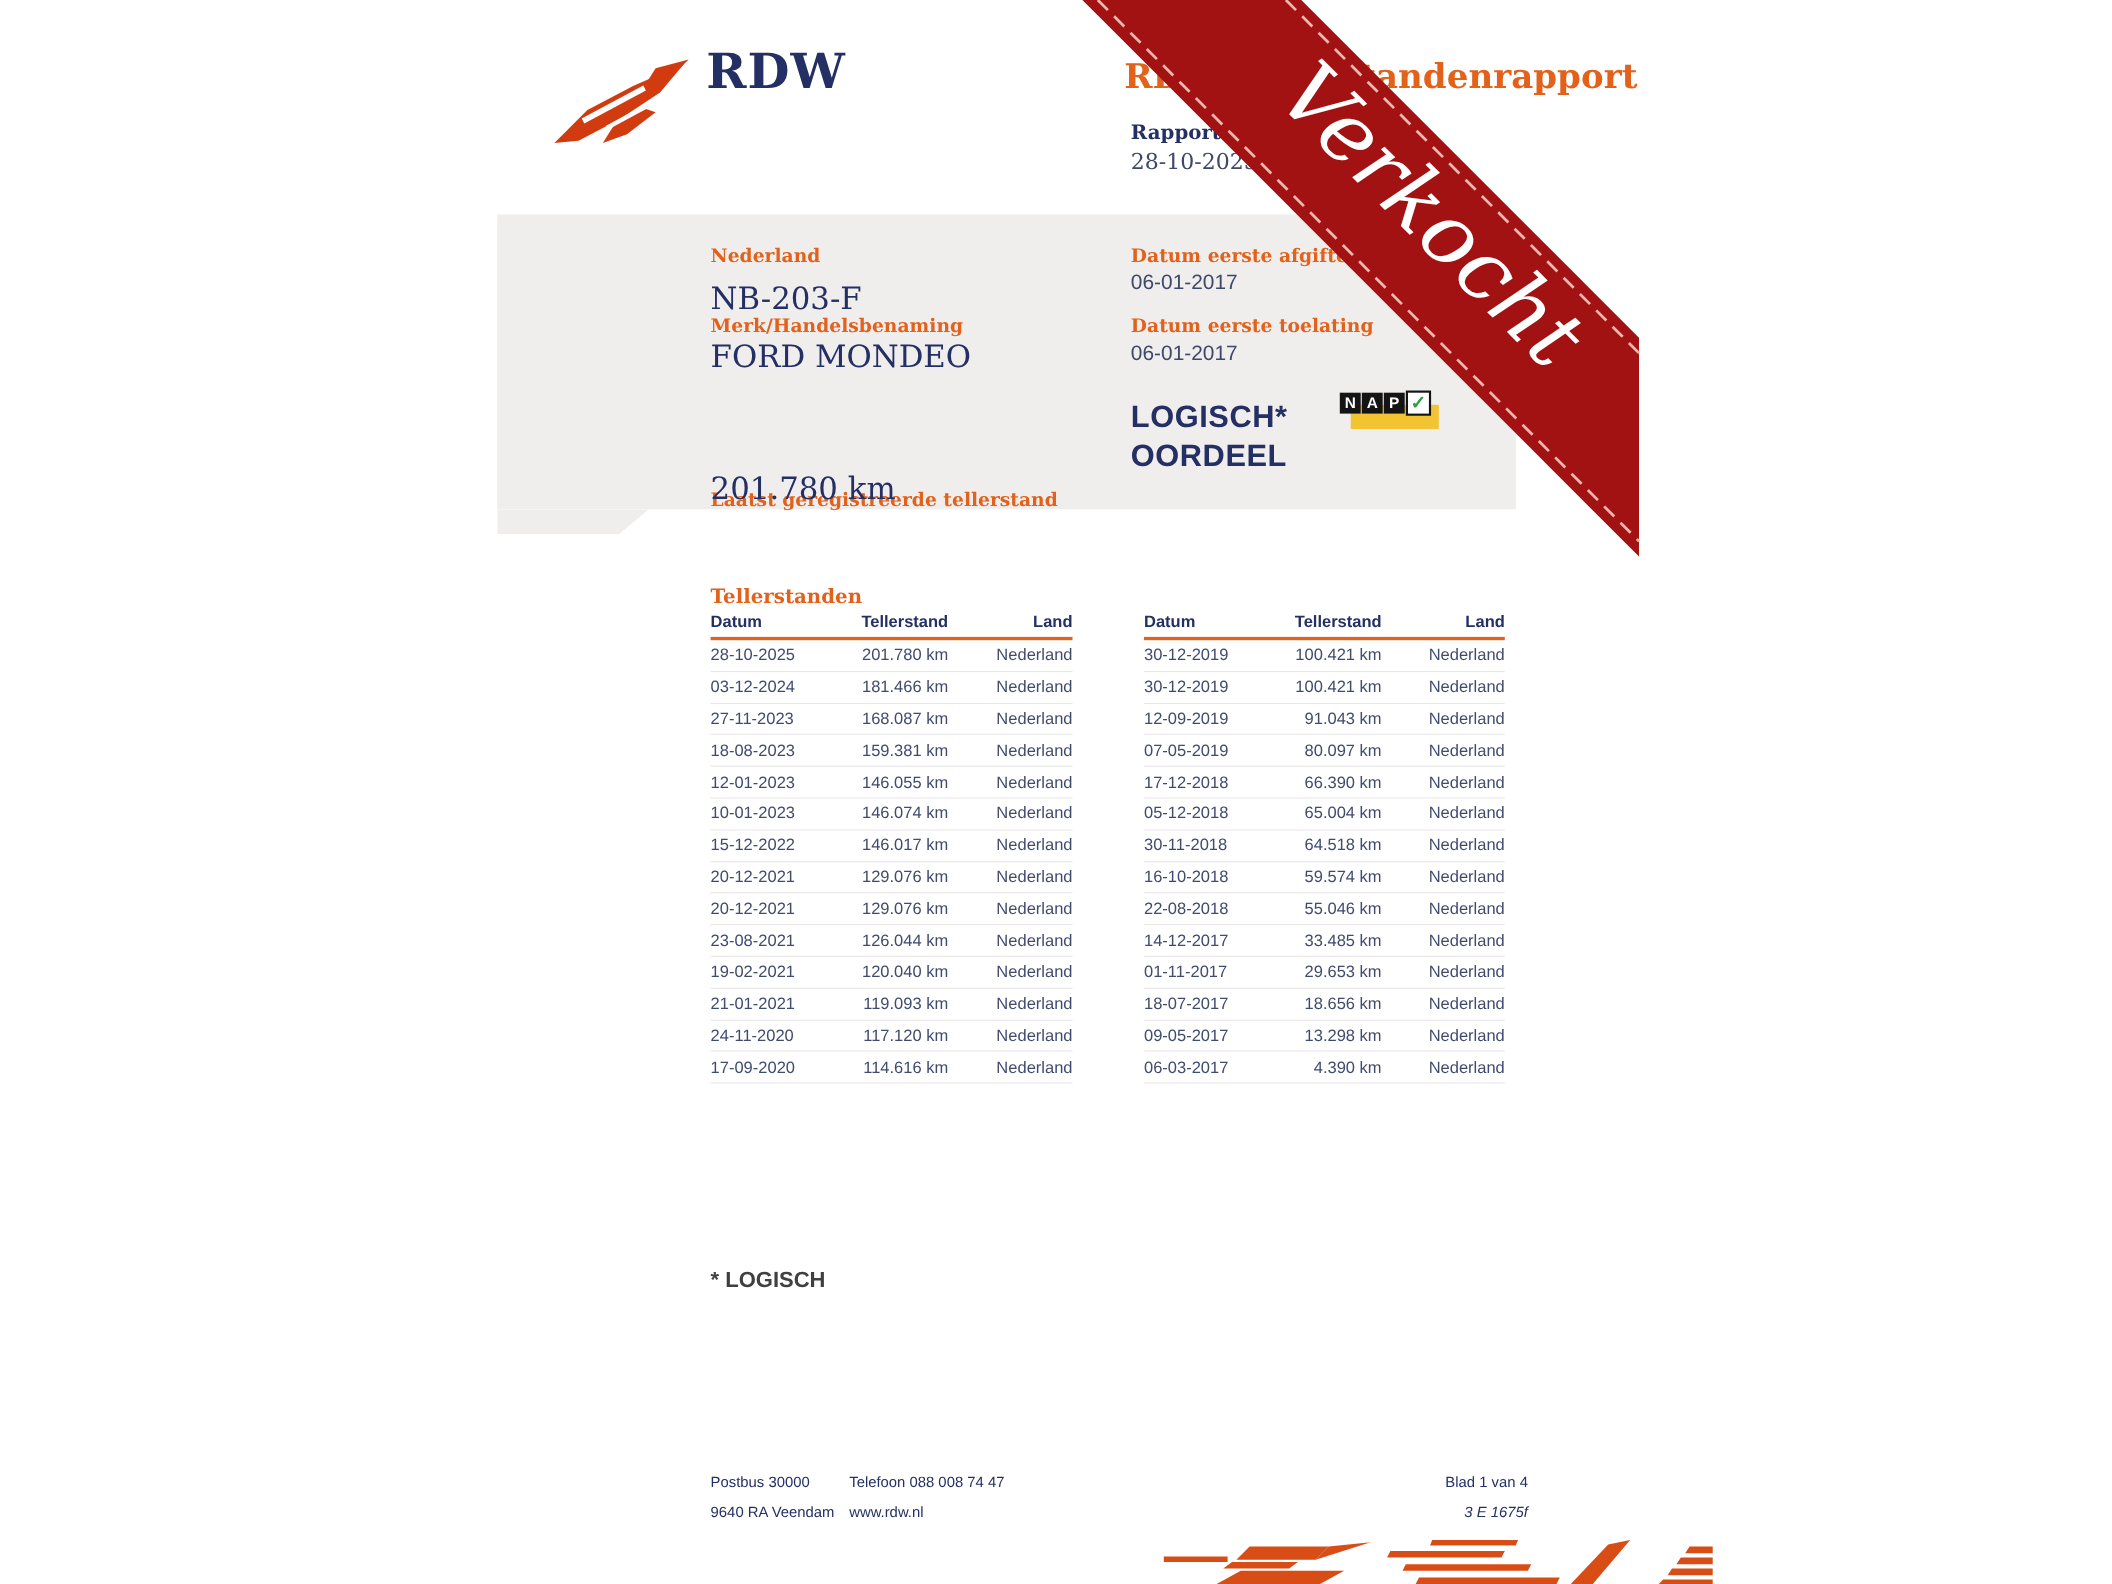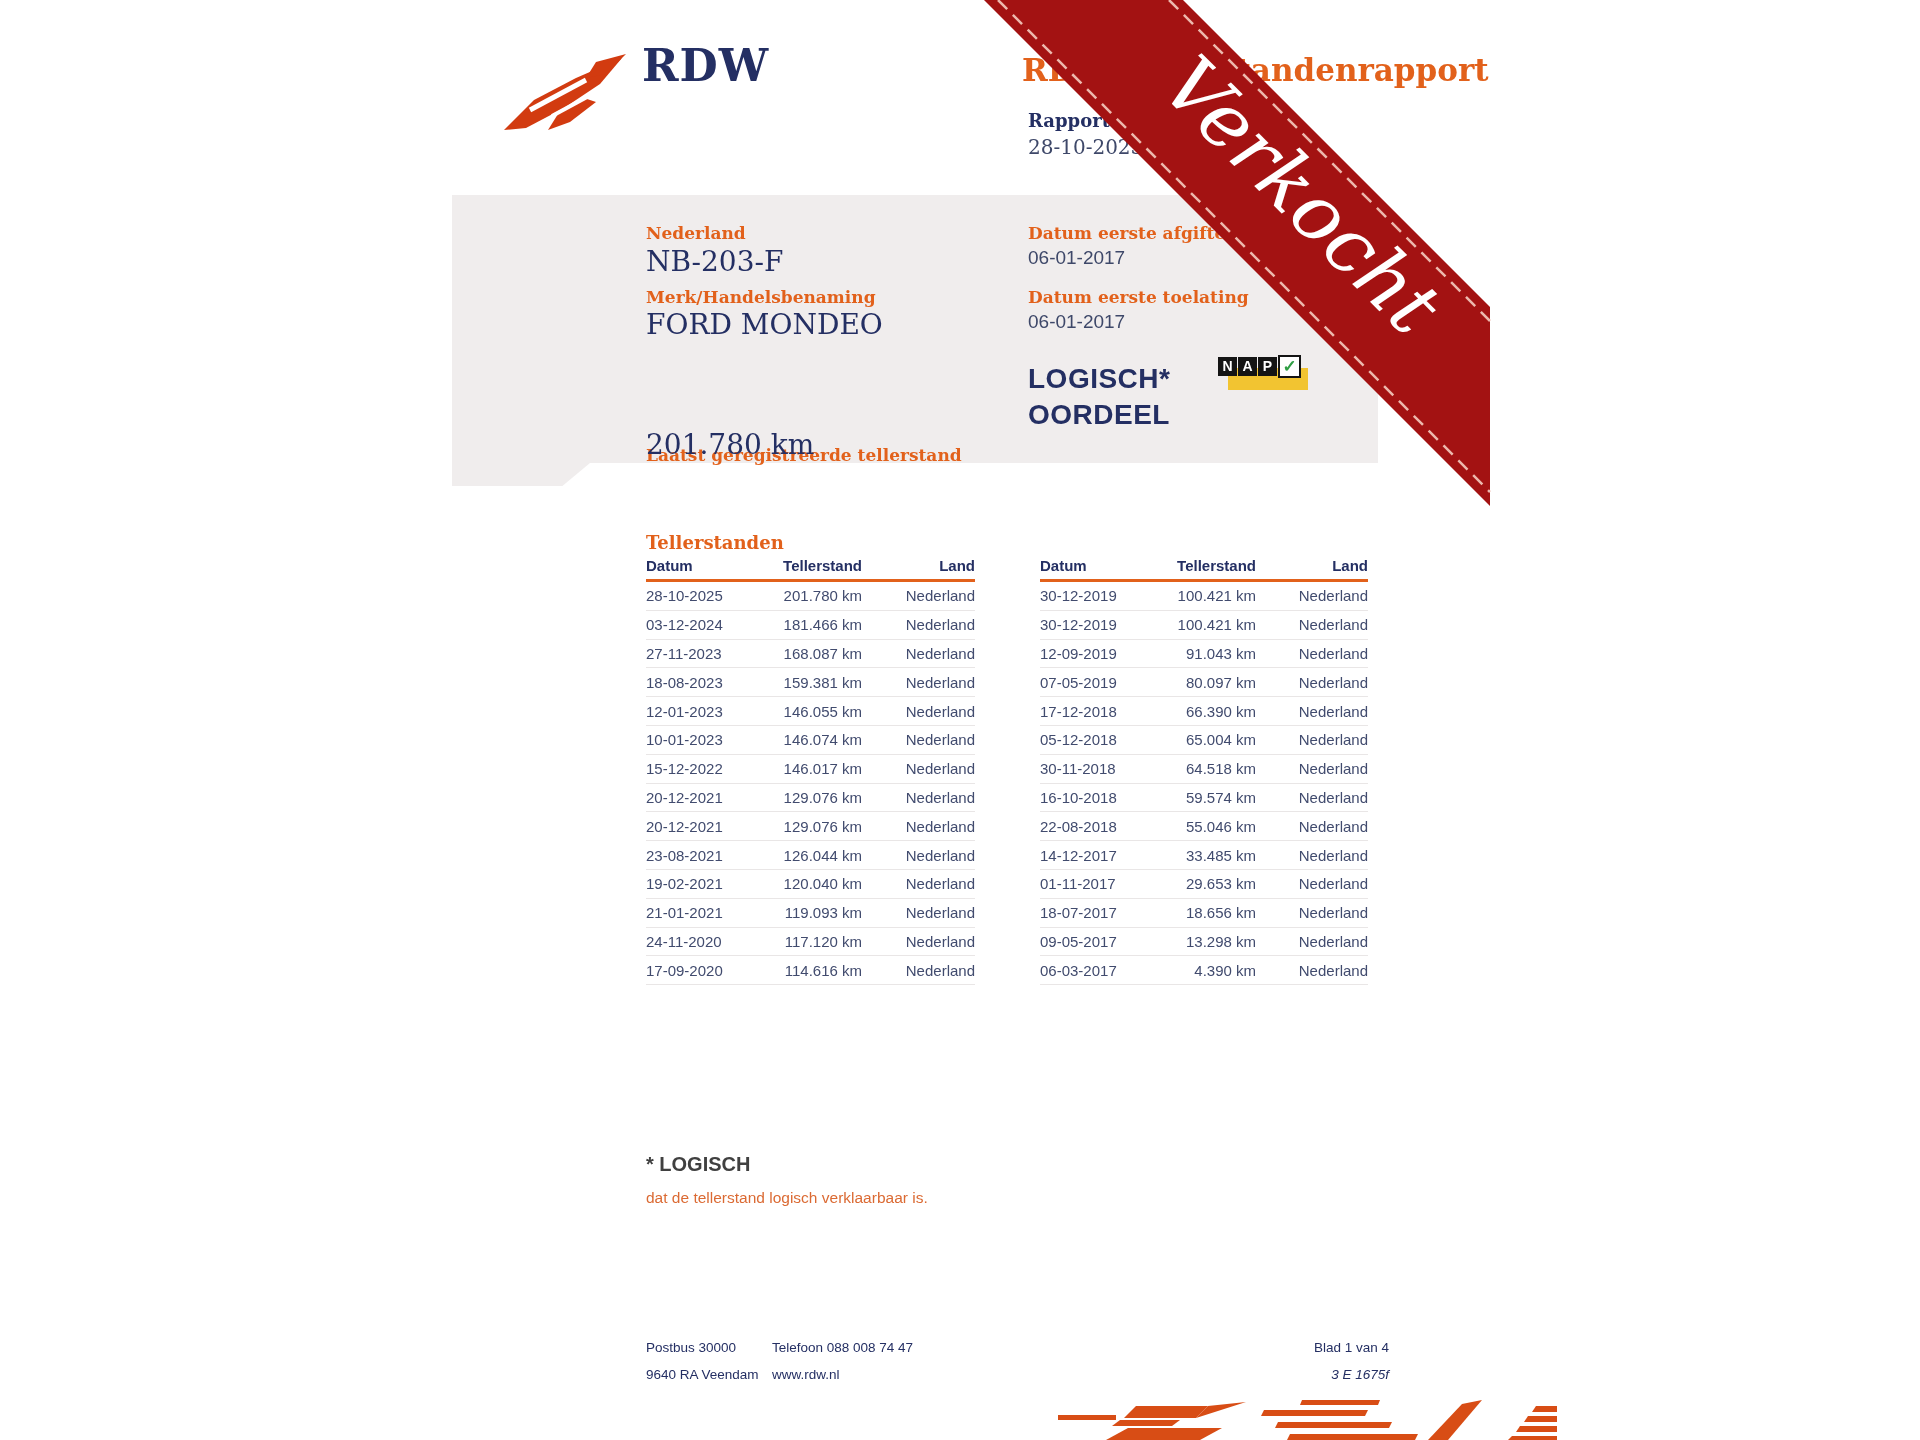--- a/index.html
+++ b/index.html
@@ -78,21 +78,21 @@
     <line x1="30" y1="58" x2="86" y2="28" stroke="#ffffff" stroke-width="5"></line>
     <line x1="52" y1="64" x2="100" y2="38" stroke="#ffffff" stroke-width="4"></line>
   </svg>
   <div class="abs logo-word">RDW</div>
 
   <div class="abs doc-title">RDW Tellerstandenrapport</div>
   <div class="abs rpt-label">Rapportdatum</div>
   <div class="abs rpt-date">28-10-2025</div>
 
   <div class="abs lbl" style="left:646px;top:223px;">Nederland</div>
-  <div class="abs slab-val" style="left:646px;top:245px;">NB-203-F</div>
+  <div class="abs slab-val" style="left:646px;top:255px;">NB-203-F</div>
 
   <div class="abs lbl" style="left:646px;top:287px;">Merk/Handelsbenaming</div>
   <div class="abs slab-val" style="left:646px;top:308px;">FORD MONDEO</div>
 
   <div class="abs lbl" style="left:646px;top:408px;margin-top:37px;">Laatst geregistreerde tellerstand</div>
   <div class="abs slab-val" style="left:646px;top:428px;">201.780 km</div>
 
   <div class="abs lbl" style="left:1028px;top:223px;white-space:nowrap;">Datum eerste afgifte in Nederland</div>
   <div class="abs sans-val" style="left:1028px;top:247px;">06-01-2017</div>
 
@@ -295,21 +295,20 @@
         <div class="trow">
           <span class="c1">06-03-2017</span>
           <span class="c2">4.390 km</span>
           <span class="c3">Nederland</span>
         </div>
       </div>
   </div>
 
   <div class="abs judg-head">* LOGISCH</div>
   <div class="abs judg-text">
-    <div>dat de tellerstand logisch verklaarbaar is.</div>
   </div>
 
   <div class="abs foot" style="left:646px;top:1340px;">Postbus 30000</div>
   <div class="abs foot" style="left:646px;top:1367px;">9640 RA Veendam</div>
   <div class="abs foot" style="left:772px;top:1340px;">Telefoon 088 008 74 47</div>
   <div class="abs foot" style="left:772px;top:1367px;">www.rdw.nl</div>
   <div class="abs foot f-r" style="left:1189px;top:1340px;">Blad 1 van 4</div>
   <div class="abs foot f-r" style="left:1189px;top:1367px;font-style:italic;">3 E 1675f</div>
 
   <svg class="abs bottom-art" width="760" height="42" viewBox="0 0 760 42">

